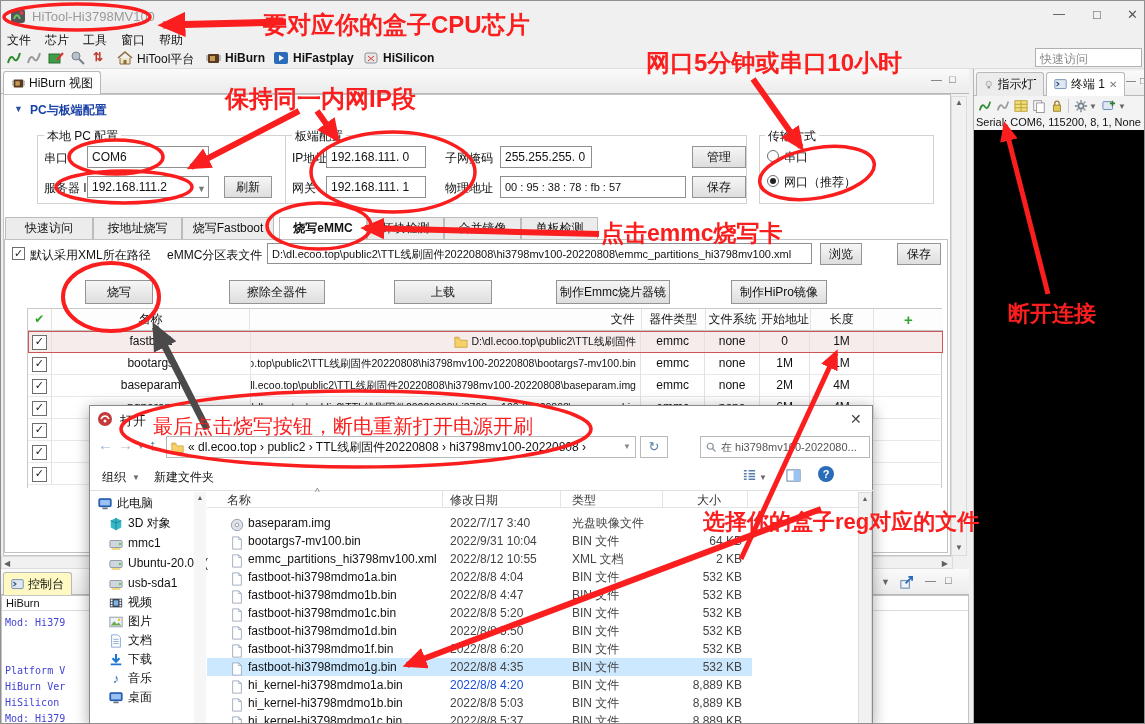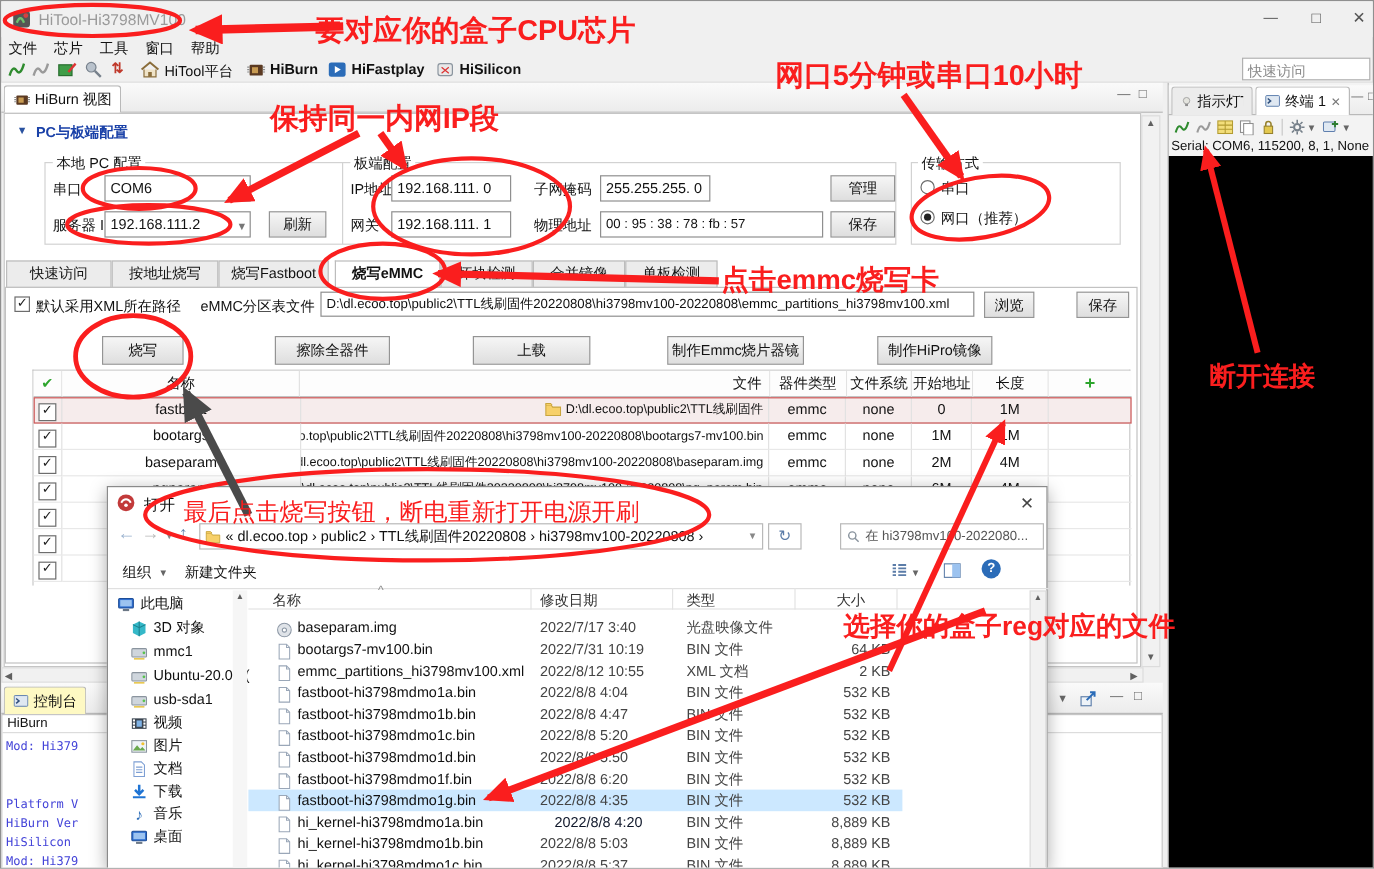--- a/index.html
+++ b/index.html
@@ -609,21 +609,21 @@
       <span class="fcell nw" style="left:41px;width:195px;">baseparam.img</span>
       <span class="fcell nw" style="left:243px;width:108px;color:#444;">2022/7/17 3:40</span>
       <span class="fcell nw" style="left:365px;width:88px;color:#444;">光盘映像文件</span>
       <span class="fcell nw" style="left:460px;width:75px;text-align:right;color:#444;"></span>
     </div>
     <div class="frow" style="left:117px;top:126px;width:545px;">
       <svg class="ic fcell" style="left:23px;top:2px" width="14" height="14">
           <use href="#i-page"></use>
         </svg>
       <span class="fcell nw" style="left:41px;width:195px;">bootargs7-mv100.bin</span>
-      <span class="fcell nw" style="left:243px;width:108px;color:#444;">2022/7/31 10:19</span>
+      <span class="fcell nw" style="left:243px;width:108px;color:#444;">2022/9/31 10:04</span>
       <span class="fcell nw" style="left:365px;width:88px;color:#444;">BIN 文件</span>
       <span class="fcell nw" style="left:460px;width:75px;text-align:right;color:#444;">64 KB</span>
     </div>
     <div class="frow" style="left:117px;top:144px;width:545px;">
       <svg class="ic fcell" style="left:23px;top:2px" width="14" height="14">
           <use href="#i-page"></use>
         </svg>
       <span class="fcell nw" style="left:41px;width:195px;">emmc_partitions_hi3798mv100.xml</span>
       <span class="fcell nw" style="left:243px;width:108px;color:#444;">2022/8/12 10:55</span>
       <span class="fcell nw" style="left:365px;width:88px;color:#444;">XML 文档</span>
@@ -681,21 +681,21 @@
       <span class="fcell nw" style="left:41px;width:195px;">fastboot-hi3798mdmo1g.bin</span>
       <span class="fcell nw" style="left:243px;width:108px;color:#444;">2022/8/8 4:35</span>
       <span class="fcell nw" style="left:365px;width:88px;color:#444;">BIN 文件</span>
       <span class="fcell nw" style="left:460px;width:75px;text-align:right;color:#444;">532 KB</span>
     </div>
     <div class="frow" style="left:117px;top:270px;width:545px;">
       <svg class="ic fcell" style="left:23px;top:2px" width="14" height="14">
           <use href="#i-page"></use>
         </svg>
       <span class="fcell nw" style="left:41px;width:195px;">hi_kernel-hi3798mdmo1a.bin</span>
-      <span class="fcell nw" style="left:243px;width:108px;color:#0f172a;margin-left:12px;">2022/8/8 4:20</span>
+      <span class="fcell nw" style="left:243px;width:108px;color:#1d4ed8;">2022/8/8 4:20</span>
       <span class="fcell nw" style="left:365px;width:88px;color:#444;">BIN 文件</span>
       <span class="fcell nw" style="left:460px;width:75px;text-align:right;color:#444;">8,889 KB</span>
     </div>
     <div class="frow" style="left:117px;top:288px;width:545px;">
       <svg class="ic fcell" style="left:23px;top:2px" width="14" height="14">
           <use href="#i-page"></use>
         </svg>
       <span class="fcell nw" style="left:41px;width:195px;">hi_kernel-hi3798mdmo1b.bin</span>
       <span class="fcell nw" style="left:243px;width:108px;color:#444;">2022/8/8 5:03</span>
       <span class="fcell nw" style="left:365px;width:88px;color:#444;">BIN 文件</span>

